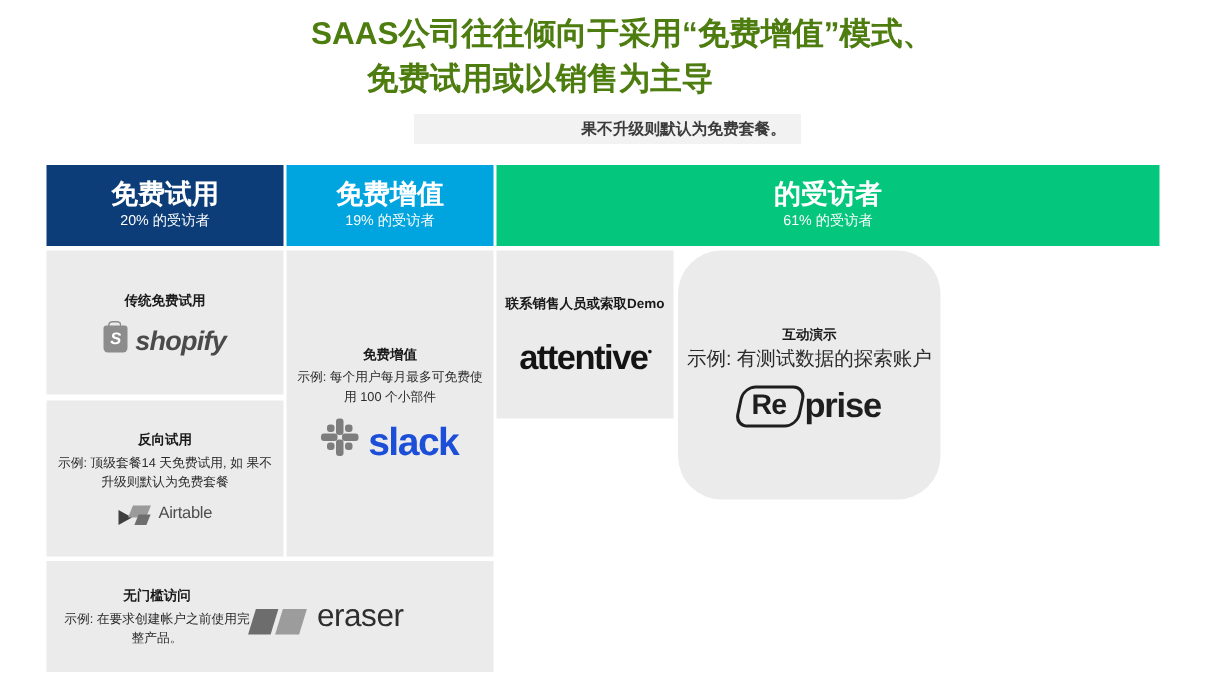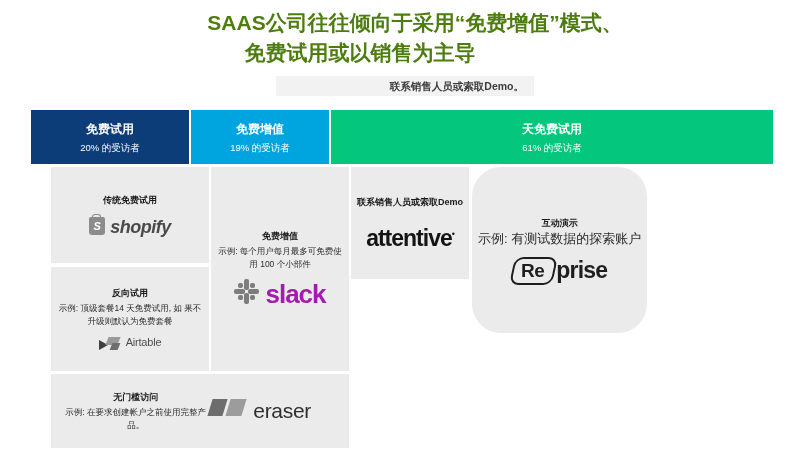--- a/index.html
+++ b/index.html
@@ -63,41 +63,40 @@
   }
   .hdr {
     display: flex;
     flex-direction: column;
     align-items: center;
     justify-content: center;
     color: #ffffff;
     text-align: center;
   }
   .hdr-title {
-    font-size: 12px;
+    font-size: 18px;
     font-weight: 700;
     line-height: 20px;
   }
   .hdr-sub {
     font-size: 9.5px;
     font-weight: 400;
     line-height: 16px;
     margin-top: 1px;
   }
   .hdr.c1 { width: 158px; background: #0d3d78; }
   .hdr.c2 { width: 138px; background: #00a5e0; }
   .hdr.c3 { flex: 1; background: #04c67c; }
 
   
   .body-grid {
     display: flex;
     gap: 2px;
     margin-top: 3px;
     height: 281px;
-    margin-left: 20px;
   }
   .col-left-pair {
     width: 298px;
     display: flex;
     flex-direction: column;
     gap: 3px;
   }
   .pair-top {
     display: flex;
     gap: 2px;
@@ -154,23 +153,23 @@
   }
   .bm-text {
     width: 175px;
     text-align: center;
     padding-left: 10px;
     box-sizing: border-box;
   }
   .bm-logo {
     flex: 1;
     display: flex;
-    align-items: flex-start;
+    align-items: flex-end;
     justify-content: center;
-    padding-right: 38px;
+    padding-right: 60px;
     box-sizing: border-box;
   }
 
   .c3r1 { height: 112px; }
   .c3r2 { height: 166px; border-radius: 29px; }
 
   
   .logo {
     display: flex;
     align-items: flex-start;
@@ -239,21 +238,21 @@
     position: absolute; left: 12px; top: 7px;
     width: 8px; height: 7px;
     background: #6e6e6e;
     transform: skewX(-22deg);
   }
 
   
   .slack-text {
     font-size: 26px;
     font-weight: 700;
-    color: #a21caf;
+    color: #1d4ed8;
     letter-spacing: -1px;
   }
   .slack-mark { position: relative; width: 26px; height: 26px; }
   .slack-mark i {
     position: absolute;
     background: #7d7d7d;
     border-radius: 2px;
     display: block;
   }
   .sm1 { left: 10px; top: 0px;  width: 5px; height: 11px; }
@@ -331,36 +330,36 @@
 </style>
 </head>
 <body>
 
 <div class="title-block">
   <div class="title-line l1">SAAS公司往往倾向于采用“免费增值”模式、</div>
   <div class="title-line l2">免费试用或以销售为主导</div>
 </div>
 
 <div class="subtitle-wrap">
-  <div class="subtitle">联系销售人员或索取Demo。</div>
+  <div class="subtitle">果不升级则默认为免费套餐。</div>
 </div>
 
 <div class="table">
 
   <div class="hdr-row">
     <div class="hdr c1">
       <div class="hdr-title">免费试用</div>
       <div class="hdr-sub">20% 的受访者</div>
     </div>
     <div class="hdr c2">
       <div class="hdr-title">免费增值</div>
       <div class="hdr-sub">19% 的受访者</div>
     </div>
     <div class="hdr c3">
-      <div class="hdr-title">天免费试用</div>
+      <div class="hdr-title">的受访者</div>
       <div class="hdr-sub">61% 的受访者</div>
     </div>
   </div>
 
   <div class="body-grid">
 
     <div class="col-left-pair">
       <div class="pair-top">
 
         <div class="col1">

